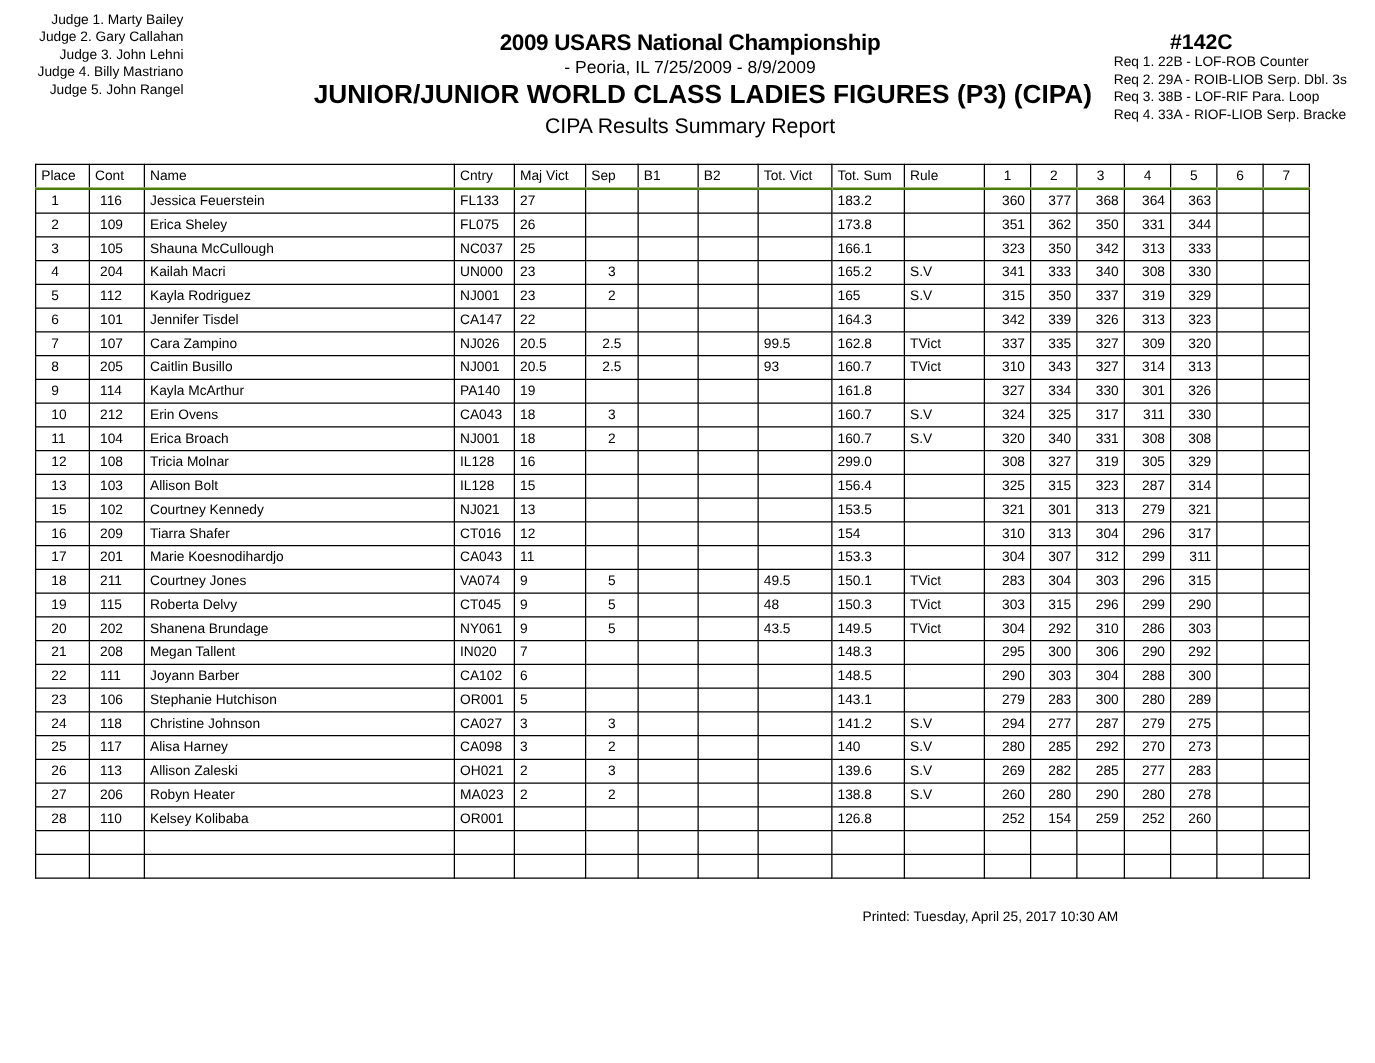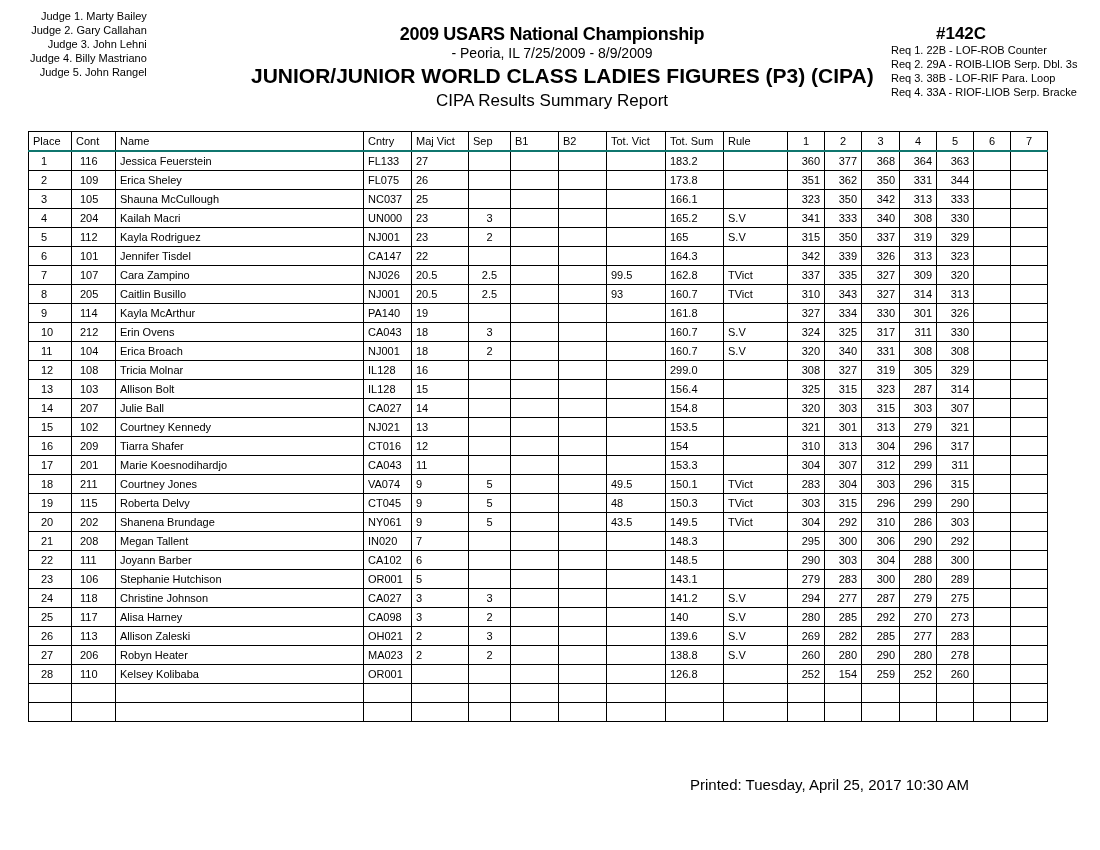--- a/index.html
+++ b/index.html
@@ -7,25 +7,25 @@
          font-family:"Liberation Sans", sans-serif; color:#000; }
   .judges { position:absolute; left:30px; top:9px; font-size:11px; line-height:14px;text-align:right; }
   .reqs { position:absolute; left:891px; top:43px; font-size:11px; line-height:14px; white-space:nowrap; }
   .event-no { position:absolute; left:936px; top:24px; font-size:17px; font-weight:bold; }
   .title1 { position:absolute; left:0; width:1104px; top:24px; text-align:center; font-size:18px; font-weight:bold; letter-spacing:-0.3px; }
   .title2 { position:absolute; left:0; width:1104px; top:45px; text-align:center; font-size:14px; }
   .title3 { position:absolute; left:218px; top:64px; font-size:21px; font-weight:bold; white-space:nowrap;margin-left:33px; }
   .title4 { position:absolute; left:0; width:1104px; top:91px; text-align:center; font-size:17px; }
   table.results { position:absolute; left:28px; top:131px; border-collapse:collapse; table-layout:fixed; font-size:11px; }
   table.results th, table.results td { border:1px solid #000; height:18px; padding:0 4px; white-space:nowrap; overflow:hidden; font-weight:normal; }
-  table.results thead th { border-bottom:2px solid #0f766e; text-align:left; }
+  table.results thead th { border-bottom:2px solid #4d7c0f; text-align:left; }
   table.results thead th.num { text-align:center; }
   table.results td.c { text-align:center; }
   table.results td.r { text-align:right; }
-  .printed { position:absolute; left:690px; top:728px; font-size:15px;margin-top:48px; }
+  .printed { position:absolute; left:690px; top:728px; font-size:11px; }
 </style>
 </head>
 <body>
 
 <div class="judges">
   <div>Judge  1.  Marty Bailey</div>
   <div>Judge  2.  Gary Callahan</div>
   <div>Judge  3.  John  Lehni</div>
   <div>Judge  4.  Billy  Mastriano</div>
   <div>Judge  5.  John  Rangel</div>
@@ -342,40 +342,20 @@
         <td></td>
         <td class="r">325</td>
         <td class="r">315</td>
         <td class="r">323</td>
         <td class="r">287</td>
         <td class="r">314</td>
         <td class="r"></td>
         <td class="r"></td>
       </tr>
       <tr>
-        <td class="" style="padding-left: 12px;">14</td>
-        <td class="" style="padding-left: 8px;">207</td>
-        <td>Julie Ball</td>
-        <td>CA027</td>
-        <td>14</td>
-        <td class="c"></td>
-        <td></td>
-        <td></td>
-        <td></td>
-        <td>154.8</td>
-        <td></td>
-        <td class="r">320</td>
-        <td class="r">303</td>
-        <td class="r">315</td>
-        <td class="r">303</td>
-        <td class="r">307</td>
-        <td class="r"></td>
-        <td class="r"></td>
-      </tr>
-      <tr>
         <td class="" style="padding-left: 12px;">15</td>
         <td class="" style="padding-left: 8px;">102</td>
         <td>Courtney Kennedy</td>
         <td>NJ021</td>
         <td>13</td>
         <td class="c"></td>
         <td></td>
         <td></td>
         <td></td>
         <td>153.5</td>

